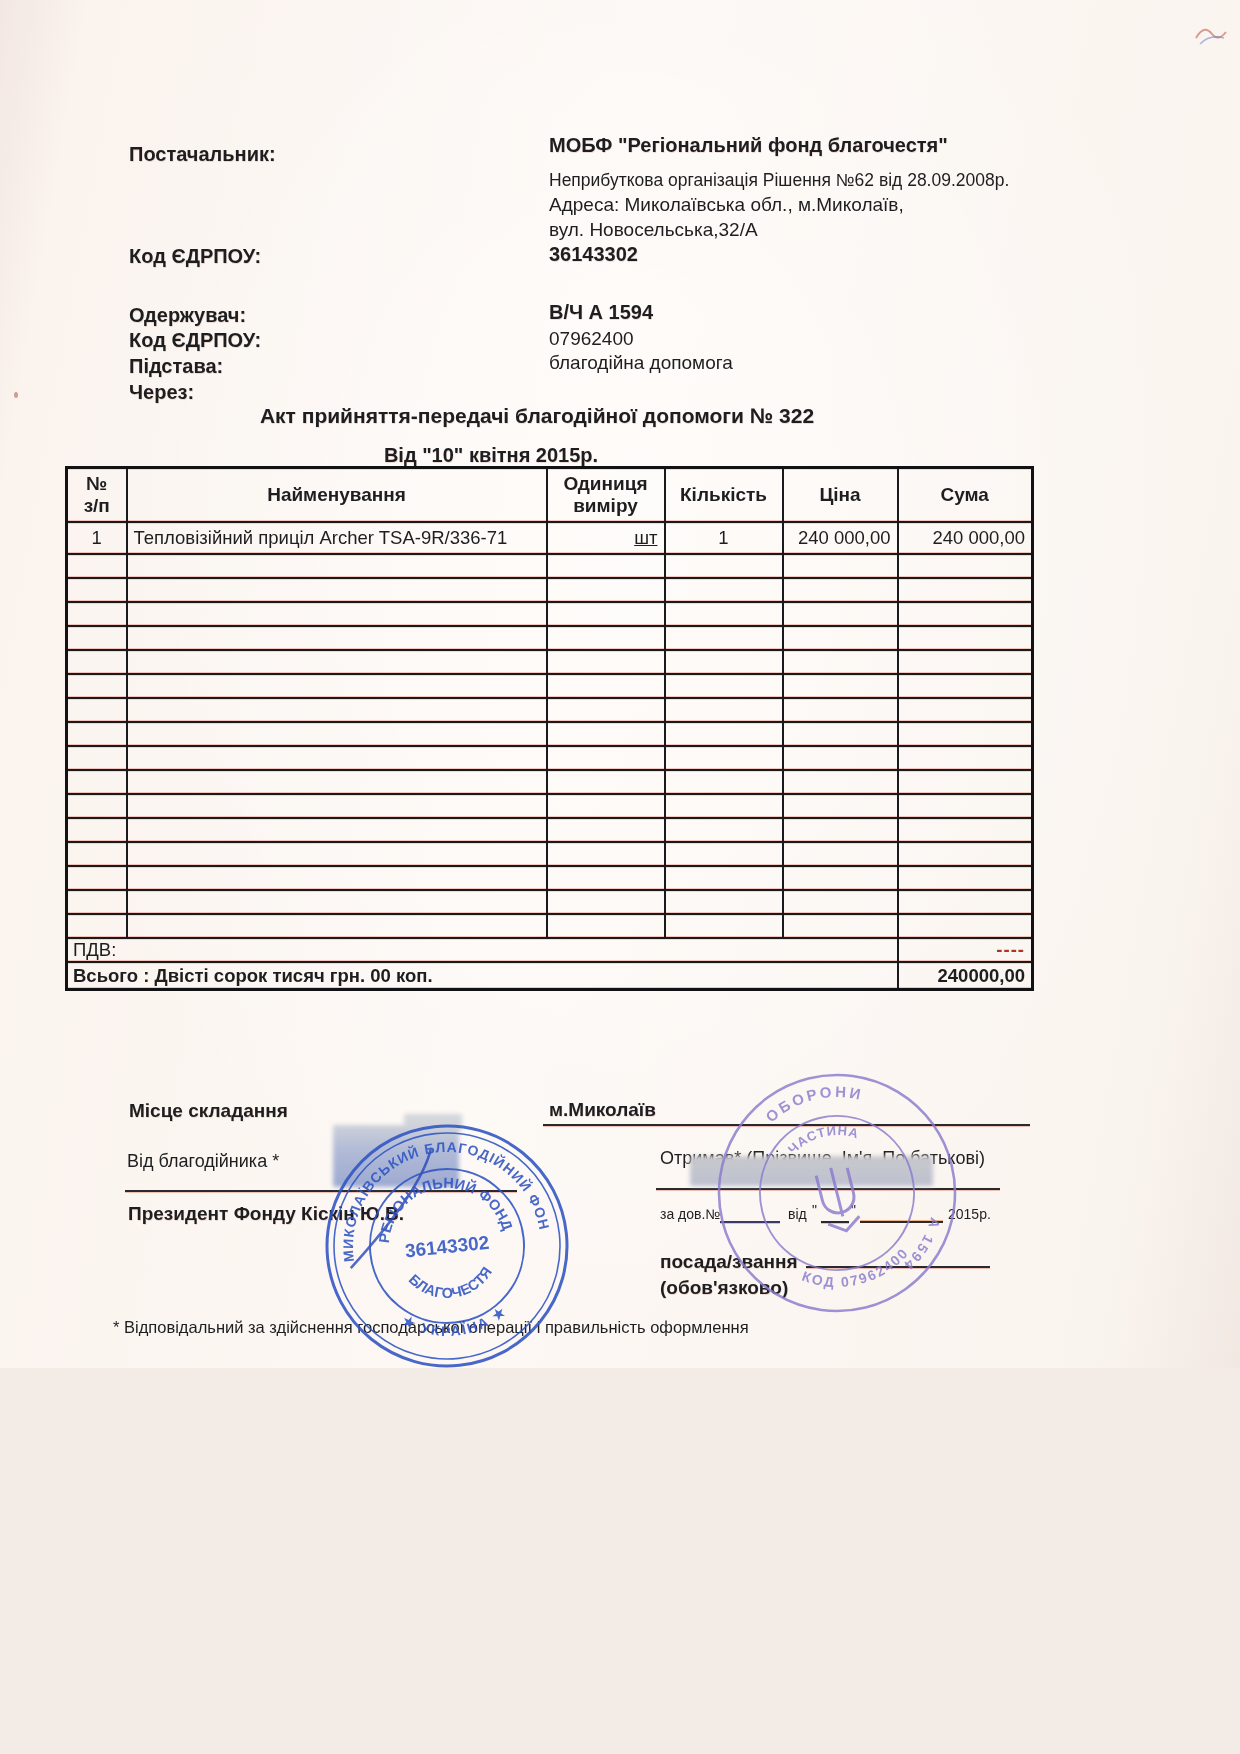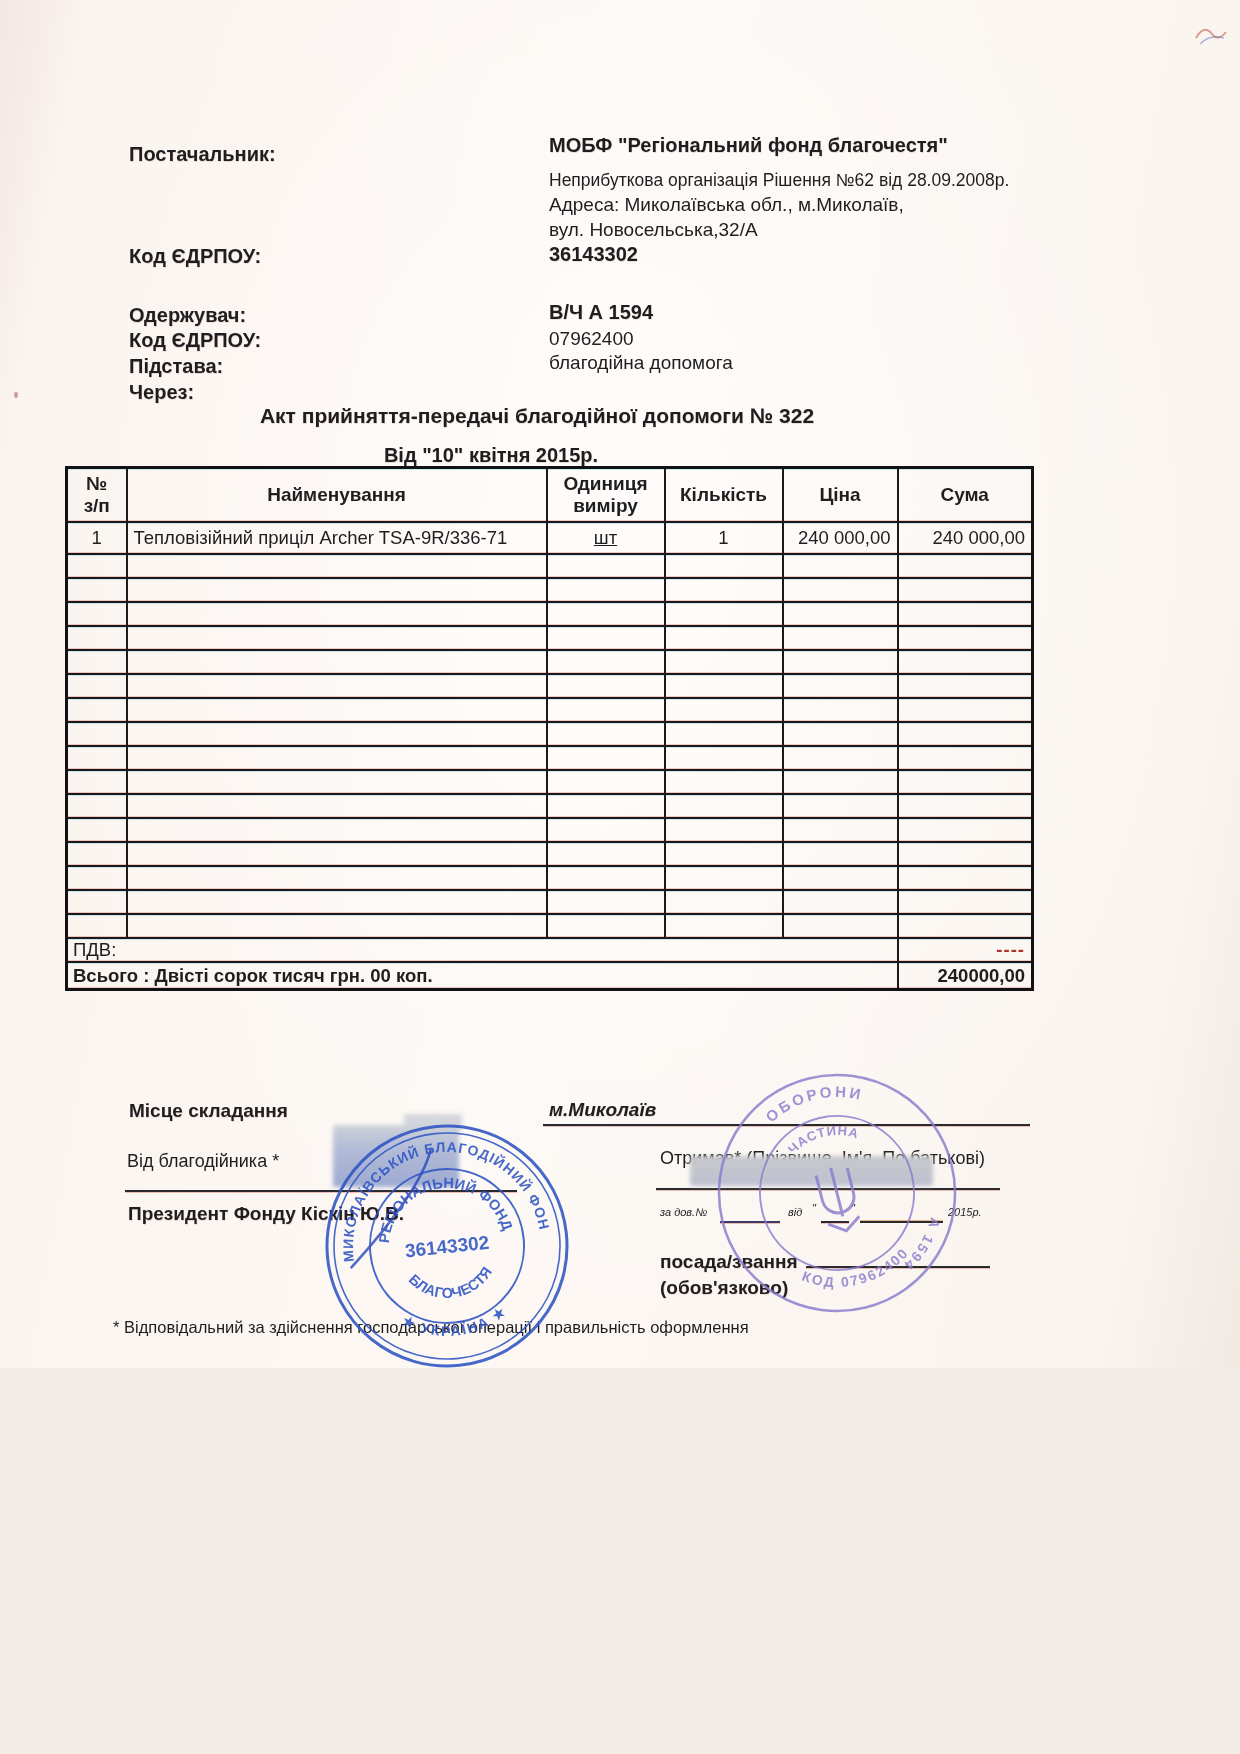--- a/index.html
+++ b/index.html
@@ -13,21 +13,21 @@
     background:
       radial-gradient(ellipse at 50% 40%, rgba(255,255,255,.55), rgba(255,255,255,0) 70%),
       linear-gradient(100deg,#f3e7e2 0%,#faf3ee 6%,#fdf8f4 45%,#faf4ef 90%,#f1e8e2 100%);
   }
   .abs{position:absolute;}
   .b{font-weight:bold;}
   .t20{font-size:20px;line-height:1.1;}
   .t19{font-size:19px;line-height:1.15;}
   .t18{font-size:18px;line-height:1.15;}
   .t17{font-size:17.5px;line-height:1.2;}
-  .t15{font-size:11px;line-height:1.2;font-style:italic;}
+  .t15{font-size:14px;line-height:1.2;}
   .t16{font-size:16.5px;line-height:1.2;}
   .center{text-align:center;}
   .fringe{text-shadow:0.5px 0.6px 0 rgba(150,40,30,.14);}
 
   
   table.items{
     position:absolute;left:65px;top:466px;width:966px;
     border-collapse:collapse;table-layout:fixed;
     border:3px solid #121214;
   }
@@ -37,21 +37,21 @@
     box-shadow:inset 0 1.5px 0 -0.5px rgba(0,170,200,.20), inset 0 -1.5px 0 -0.5px rgba(215,55,30,.26);
   }
   table.items th{
     font-size:19px;font-weight:bold;white-space:pre-line;
     height:52px;text-align:center;vertical-align:middle;padding:0 2px;line-height:1.15;
   }
   table.items td{font-size:18.5px;padding:0 6px;vertical-align:middle;}
   tr.item-row td{height:30px;}
   tr.empty-row td{height:22px;}
   td.c0,td.c3{text-align:center;}
-  td.c2{text-align:center;text-decoration:underline;}
+  td.c2{text-align:right;text-decoration:underline;}
   td.c4,td.c5{text-align:right;}
   tfoot td{font-size:19px;height:22px;}
   tfoot td.t-label{text-align:left;padding-left:5px;}
   tfoot td.t-value{text-align:right;}
   tfoot tr.bold td{font-weight:bold;height:25px;}
   tfoot td.red{color:#b13326;font-weight:bold;letter-spacing:1px;}
 
   .uline{position:absolute;border-bottom:2px solid #2a2a2e;height:0;
          box-shadow:0 1px 0 rgba(210,60,35,.3);}
   .redact{position:absolute;filter:blur(2.2px);border-radius:2px;}
@@ -247,21 +247,21 @@
           <td class="t-value red">----</td>
         </tr>
         <tr class="bold">
           <td colspan="5" class="t-label">Всього : Двісті сорок тисяч грн. 00  коп.</td>
           <td class="t-value">240000,00</td>
         </tr>
       </tfoot>
   </table>
 
   <div class="abs b t19 fringe" style="left:129px;top:1100px;">Місце складання</div>
-  <div class="abs b t19 fringe" style="left:549px;top:1099px;font-style:italic;">м.Миколаїв</div>
+  <div class="abs b t19 fringe" style="left:549px;top:1099px;">м.Миколаїв</div>
   <div class="uline" style="left:543px;top:1124px;width:487px;"></div>
 
   <div class="abs t18" style="left:127px;top:1151px;">Від благодійника *</div>
   <div class="abs t18" style="left:660px;top:1148px;">Отримав*  (Прізвище, Ім'я, По батькові)</div>
 
   <div class="uline" style="left:125px;top:1190px;width:392px;"></div>
   <div class="uline" style="left:656px;top:1188px;width:344px;"></div>
 
   <div class="abs b t19 fringe" style="left:128px;top:1203px;">Президент Фонду Кіскін Ю.В.</div>
 

